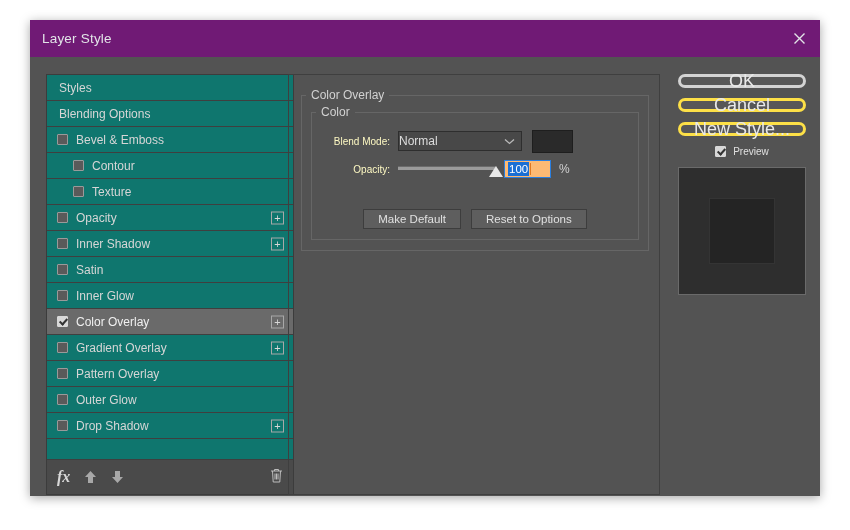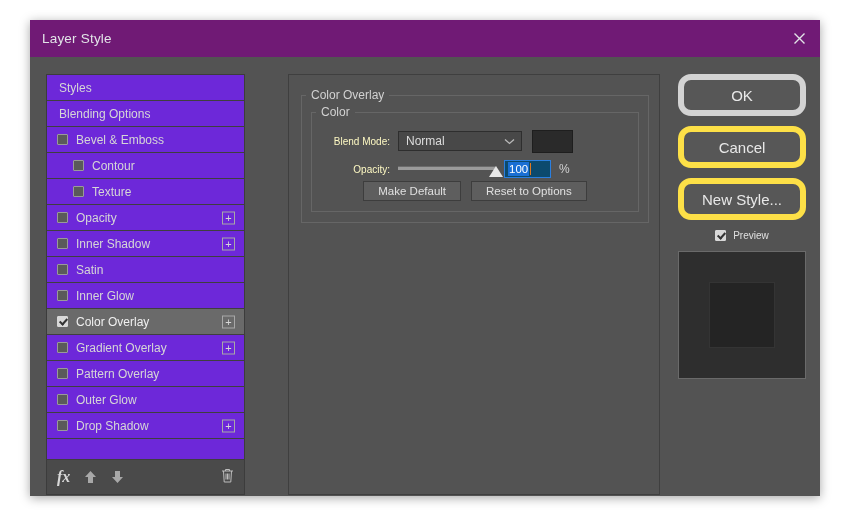--- a/index.html
+++ b/index.html
@@ -58,23 +58,23 @@
   #dialog-body {
     flex: 1;
     position: relative;
   }
 
   
   #styles-panel {
     position: absolute;
     left: 16px;
     top: 17px;
-    width: 199px;
+    width: 248px;
     height: 421px;
-    background: #6d28d9;
+    background: #0f766e;
     border: 1px solid #3c3c3c;
     box-sizing: border-box;
     display: flex;
     flex-direction: column;
   }
   #styles-list {
     flex: 1;
     overflow: hidden;
     position: relative;
   }
@@ -224,21 +224,20 @@
   #blend-mode-select {
     width: 124px;
     height: 20px;
     background: #484848;
     border: 1px solid #2e2e2e;
     box-sizing: border-box;
     color: #dddddd;
     font-size: 12px;
     display: flex;
     align-items: center;
-    padding-left: 7px;
     position: relative;
     cursor: pointer;
   }
   #blend-mode-select .chev {
     position: absolute;
     right: 6px;
     top: 50%;
     transform: translateY(-50%);
   }
   #color-swatch {
@@ -275,21 +274,21 @@
     width: 0;
     height: 0;
     border-left: 7px solid transparent;
     border-right: 7px solid transparent;
     border-bottom: 11px solid #e8e8e8;
     cursor: pointer;
   }
   #opacity-input {
     width: 47px;
     height: 18px;
-    background: #0c4a6e;
+    background: #fdba74;
     border: 1px solid #2a7fe0;
     box-sizing: border-box;
     margin-left: 8px;
     display: flex;
     align-items: center;
     padding-left: 3px;
     position: relative;
   }
   #opacity-value {
     background: #1a6fd4;
@@ -307,21 +306,21 @@
   #percent-label {
     color: #d2d2d2;
     font-size: 12px;
     margin-left: 8px;
   }
 
   #default-buttons {
     display: flex;
     justify-content: center;
     gap: 10px;
-    margin-top: 0;
+    margin-top: 28px;
   }
   .flat-btn {
     background: #5e5e5e;
     border: 1px solid #3d3d3d;
     color: #e0e0e0;
     font-size: 11.5px;
     height: 20px;
     padding: 0 14px;
     cursor: pointer;
     box-sizing: border-box;
@@ -330,26 +329,26 @@
 
   
   #right-panel {
     position: absolute;
     left: 648px;
     top: 17px;
     width: 128px;
   }
   .pill-btn {
     width: 128px;
-    height: 42px;
+    height: 14px;
     border-radius: 13px;
     background: #575757;
-    border: 6px solid #fde047;
+    border: 3px solid #fde047;
     color: #e8e8e8;
-    font-size: 15px;
+    font-size: 18px;
     display: flex;
     align-items: center;
     justify-content: center;
     margin-bottom: 10px;
     cursor: pointer;
     box-sizing: border-box;
   }
   .pill-btn.primary { border-color: #d3d3d3; }
 
   #preview-row {

